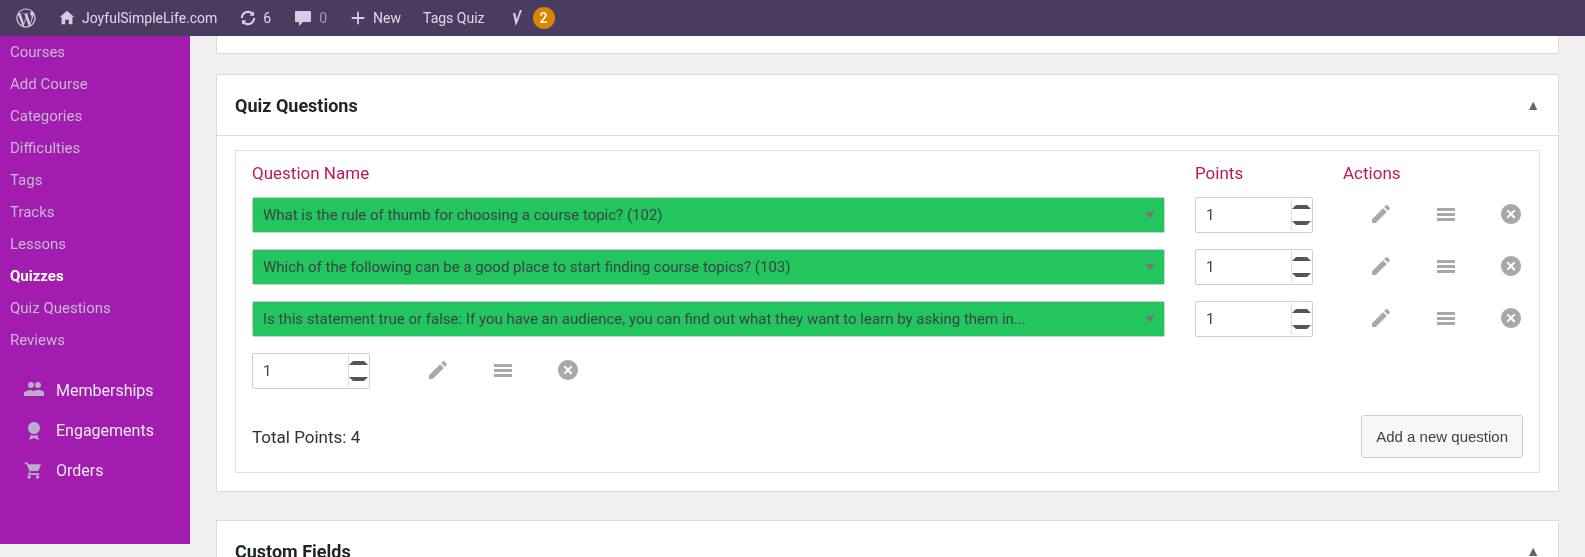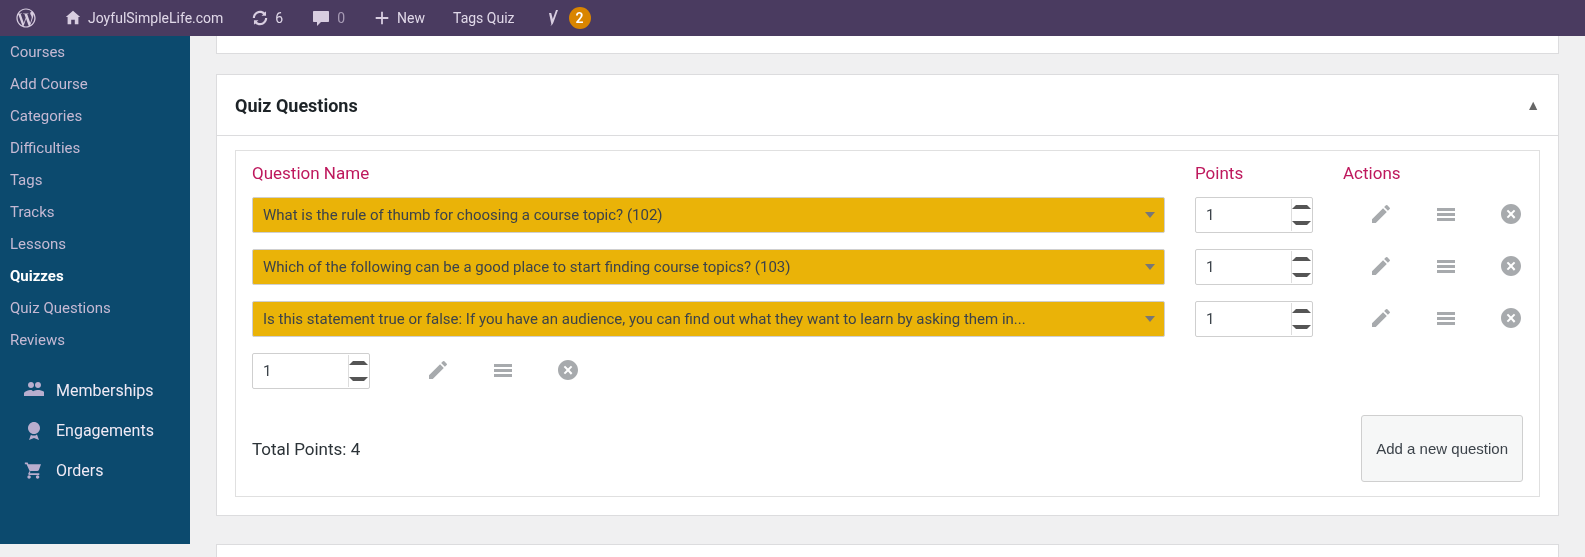--- a/index.html
+++ b/index.html
@@ -15,21 +15,21 @@
 
   
   .adminbar {
     height: 36px;
     background: #4a3b60;
     color: #d8cde0;
     display: flex;
     align-items: center;
     padding: 0 8px;
     font-size: 14px;
-    gap: 12px;
+    gap: 6px;
   }
   .adminbar .ab-item {
     display: flex;
     align-items: center;
     gap: 6px;
     padding: 0 8px;
     height: 100%;
     cursor: pointer;
     color: #e0d8e8;
   }
@@ -45,21 +45,21 @@
     font-weight: 600;
   }
   .adminbar .comment-count { color: #a79bb5; }
 
   
   .adminmenu {
     position: absolute;
     top: 36px; left: 0;
     width: 190px;
     bottom: 13px;
-    background: #0c4a6e;
+    background: #a21caf;
     color: #d8cde0;
     overflow-y: hidden;
   }
   .adminmenu .sub-item {
     padding: 7px 10px;
     font-size: 15px;
     cursor: pointer;
     color: #c5b9d3;
   }
   .adminmenu .sub-item.current {
@@ -124,21 +124,21 @@
     padding: 8px 16px;
     gap: 0;
   }
   .qrow .select-wrap {
     flex: 1;
     position: relative;
     margin-right: 30px;
   }
   .qrow .select-wrap .sel {
     border: 1px solid #cfcfcf;
-    background: #eab308;
+    background: #22c55e;
     border-radius: 2px;
     padding: 8px 34px 8px 10px;
     font-size: 15px;
     color: #3c434a;
     cursor: pointer;
     white-space: nowrap;
     overflow: hidden;
     text-overflow: ellipsis;
   }
   .qrow .select-wrap .caret {
@@ -184,21 +184,21 @@
     display: flex;
     justify-content: space-between;
     align-items: center;
     padding: 18px 16px 14px 16px;
   }
   .total-points { font-size: 17px; color: #2c3338; }
   .add-btn {
     border: 1px solid #cfcfcf;
     background: #f6f7f7;
     border-radius: 3px;
-    padding: 24px 14px;
+    padding: 12px 14px;
     font-size: 15px;
     cursor: pointer;
     color: #3c434a;
   }
 </style>
 </head>
 <body>
 
 <div class="adminbar">
   <div class="ab-item">

